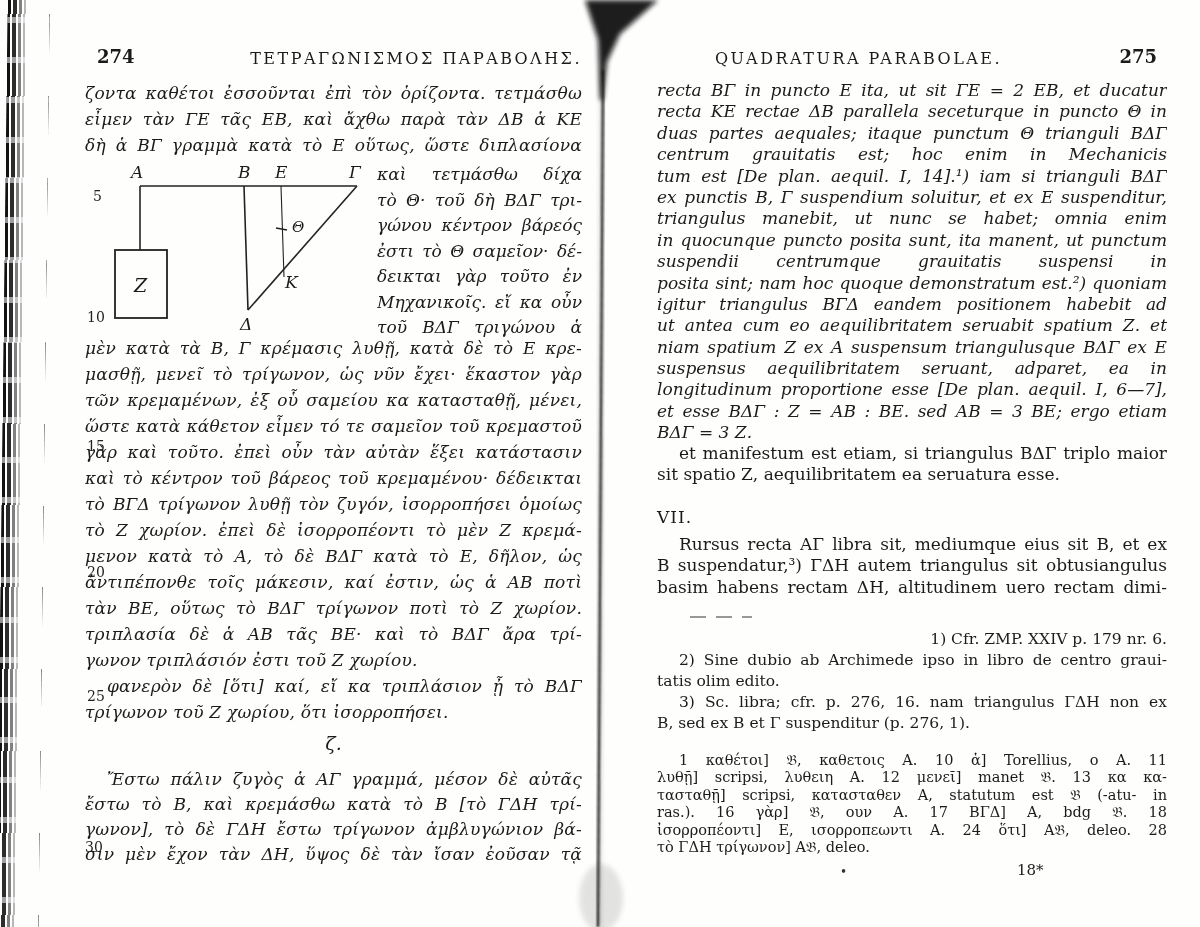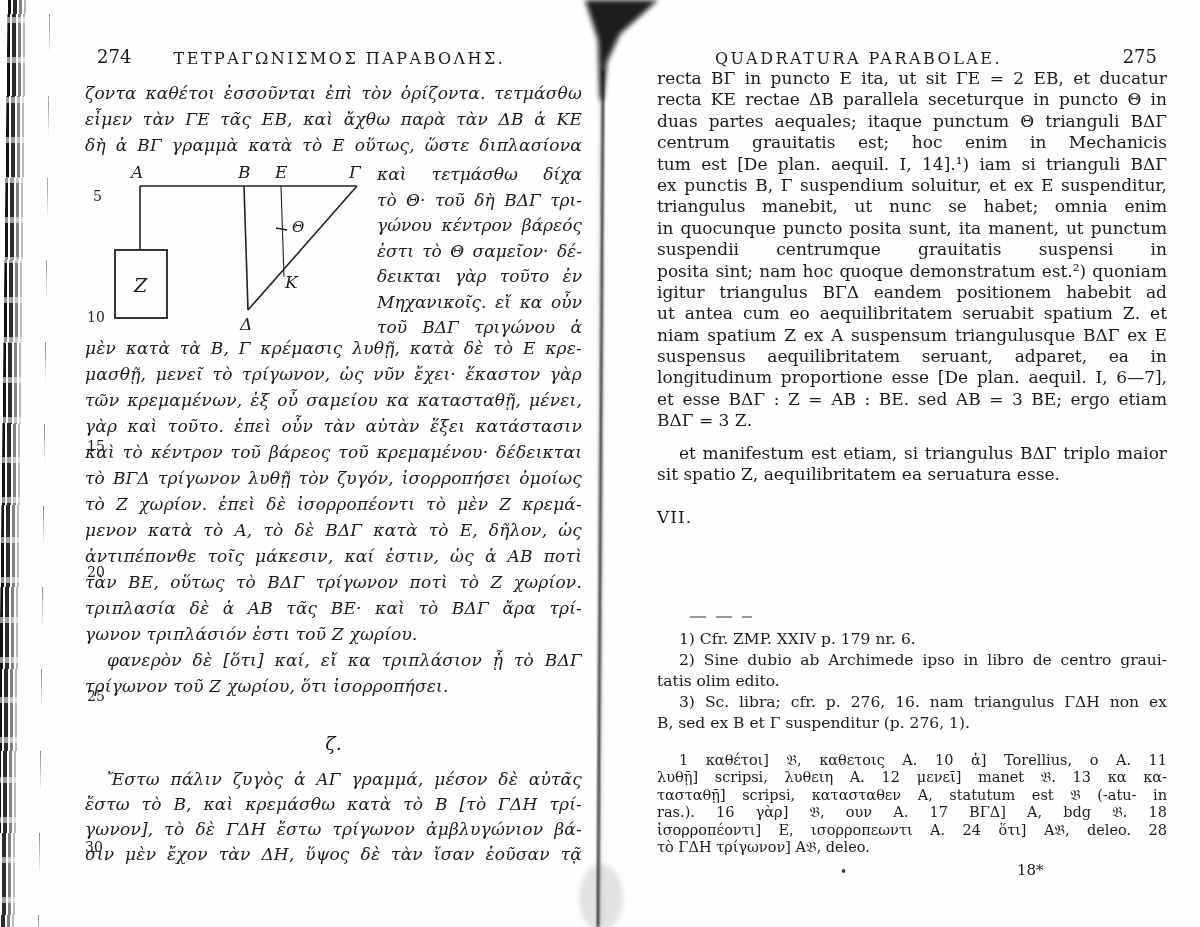--- a/index.html
+++ b/index.html
@@ -27,22 +27,22 @@
   .gkwrap>div{height:25.5px;overflow:hidden;}
   .gkb>div{height:25px;overflow:hidden;}
   .lt{font:17px/21.4px "DejaVu Serif",serif;}
   .lt>div{height:21.4px;overflow:hidden;}
   .fn{font:15.5px/21px "DejaVu Serif",serif;}
   .fn>div{height:21px;overflow:hidden;}
   .ap{font:14.5px/17.4px "DejaVu Serif",serif;}
   .ap>div{height:17.4px;overflow:hidden;}
   .j{text-align:justify;text-align-last:justify;}
   .last{text-align-last:left;}
-  .ind{text-indent:22px;}
-  .hdr-num{position:absolute;font-size:18px;}
+  .ind{text-indent:22px;text-align:right;}
+  .hdr-num{position:absolute;font-size:18px;font-weight:bold;}
   .hdr-title{position:absolute;font-size:16px;letter-spacing:2.5px;white-space:nowrap;}
   .h-zeta{position:absolute;font:italic 19px/26px "DejaVu Serif",serif;text-align:center;left:0;right:0;}
   .h-vii{position:absolute;font:17px/22px "DejaVu Serif",serif;text-align:left;letter-spacing:1px;}
   .mnum{position:absolute;font:14px/16px "DejaVu Serif",serif;color:#222;}
   .sep-dash{position:absolute;height:2px;opacity:.55;
     background:repeating-linear-gradient(90deg,#444 0 16px,transparent 16px 26px);}
   .sig{position:absolute;font:15px/16px "DejaVu Serif",serif;}
   .pgdot{position:absolute;font:12px/12px "DejaVu Serif",serif;color:#333;}
   .fig{position:absolute;}
   .fig text{font:italic 17px "DejaVu Serif",serif;fill:#1b1b1b;}
@@ -66,21 +66,21 @@
     </defs>
     <polygon points="585,0 658,0 620,34 607,62 603,100 600,100 598,40" fill="#0a0a0a" opacity="0.93" filter="url(#b1)"></polygon>
     <path d="M603,70 C601,260 602,560 598,927" stroke="#000" stroke-width="6" fill="none" opacity="0.14" filter="url(#b1)"></path>
     <path d="M603,70 C601,260 602,560 598,927" stroke="#141414" stroke-width="2.1" fill="none" filter="url(#b2)"></path>
     <ellipse cx="601" cy="898" rx="22" ry="34" fill="#222" opacity="0.12" filter="url(#b1)"></ellipse>
   </svg>
 
   <div class="pg pg-left">
 
     <div class="hdr-num" style="left:12px;top:2px;">274</div>
-    <div class="hdr-title" style="left:12px;right:0;top:5px;text-align:center;">ΤΕΤΡΑΓΩΝΙΣΜΟΣ ΠΑΡΑΒΟΛΗΣ.</div>
+    <div class="hdr-title" style="left:12px;right:0;top:5px;text-align:right;">ΤΕΤΡΑΓΩΝΙΣΜΟΣ ΠΑΡΑΒΟΛΗΣ.</div>
 
     <div class="mnum" style="left:8px;top:144px;">5</div>
     <div class="mnum" style="left:2px;top:265px;">10</div>
     <div class="mnum" style="left:2px;top:394px;">15</div>
     <div class="mnum" style="left:2px;top:520px;">20</div>
     <div class="mnum" style="left:2px;top:644px;">25</div>
     <div class="mnum" style="left:0px;top:795px;">30</div>
 
     <div class="blk gk" style="top:36px;">
       <div class="j">ζοντα καθέτοι ἐσσοῦνται ἐπὶ τὸν ὁρίζοντα. τετμάσθω</div>
@@ -116,20 +116,21 @@
         <div class="j">δεικται γὰρ τοῦτο ἐν τοῖς</div>
         <div class="j">Μηχανικοῖς. εἴ κα οὖν</div>
         <div class="j">τοῦ ΒΔΓ τριγώνου ἁ</div>
       </div>
     </div>
 
     <div class="blk gk" style="top:291px;">
       <div class="j">μὲν κατὰ τὰ Β, Γ κρέμασις λυθῇ, κατὰ δὲ τὸ Ε κρε-</div>
       <div class="j">μασθῇ, μενεῖ τὸ τρίγωνον, ὡς νῦν ἔχει· ἕκαστον γὰρ</div>
       <div class="j">τῶν κρεμαμένων, ἐξ οὗ σαμείου κα κατασταθῇ, μένει,</div>
+      <div class="j">ὥστε κατὰ κάθετον εἶμεν τό τε σαμεῖον τοῦ κρεμαστοῦ</div>
       <div class="j">γὰρ καὶ τοῦτο. ἐπεὶ οὖν τὰν αὐτὰν ἕξει κατάστασιν</div>
       <div class="j">καὶ τὸ κέντρον τοῦ βάρεος τοῦ κρεμαμένου· δέδεικται</div>
       <div class="j">τὸ ΒΓΔ τρίγωνον λυθῇ τὸν ζυγόν, ἰσορροπήσει ὁμοίως</div>
       <div class="j">τὸ Ζ χωρίον. ἐπεὶ δὲ ἰσορροπέοντι τὸ μὲν Ζ κρεμά-</div>
       <div class="j">μενον κατὰ τὸ Α, τὸ δὲ ΒΔΓ κατὰ τὸ Ε, δῆλον, ὡς</div>
       <div class="j">ἀντιπέπονθε τοῖς μάκεσιν, καί ἐστιν, ὡς ἁ ΑΒ ποτὶ</div>
       <div class="j">τὰν ΒΕ, οὕτως τὸ ΒΔΓ τρίγωνον ποτὶ τὸ Ζ χωρίον.</div>
       <div class="j">τριπλασία δὲ ἁ ΑΒ τᾶς ΒΕ· καὶ τὸ ΒΔΓ ἄρα τρί-</div>
       <div class="j last">γωνον τριπλάσιόν ἐστι τοῦ Ζ χωρίου.</div>
       <div class="j ind">φανερὸν δὲ [ὅτι] καί, εἴ κα τριπλάσιον ᾖ τὸ ΒΔΓ</div>
@@ -144,21 +145,21 @@
       <div class="j">γωνον], τὸ δὲ ΓΔΗ ἔστω τρίγωνον ἀμβλυγώνιον βά-</div>
       <div class="j">σιν μὲν ἔχον τὰν ΔΗ, ὕψος δὲ τὰν ἴσαν ἐοῦσαν τᾷ</div>
     </div>
   </div>
 
   <div class="pg pg-right">
 
     <div class="hdr-title" style="left:58px;width:340px;top:5px;">QUADRATURA PARABOLAE.</div>
     <div class="hdr-num" style="right:10px;top:2px;">275</div>
 
-    <div class="blk lt" style="top:24px;">
+    <div class="blk lt" style="top:36px;font-style:italic;">
       <div class="j">recta ΒΓ in puncto Ε ita, ut sit ΓΕ = 2 ΕΒ, et ducatur</div>
       <div class="j">recta ΚΕ rectae ΔΒ parallela seceturque in puncto Θ in</div>
       <div class="j">duas partes aequales; itaque punctum Θ trianguli ΒΔΓ</div>
       <div class="j">centrum grauitatis est; hoc enim in Mechanicis demonstra-</div>
       <div class="j">tum est [De plan. aequil. I, 14].¹) iam si trianguli ΒΔΓ</div>
       <div class="j">ex punctis Β, Γ suspendium soluitur, et ex Ε suspenditur,</div>
       <div class="j">triangulus manebit, ut nunc se habet; omnia enim suspensa,</div>
       <div class="j">in quocunque puncto posita sunt, ita manent, ut punctum</div>
       <div class="j">suspendii centrumque grauitatis suspensi in perpendiculari</div>
       <div class="j">posita sint; nam hoc quoque demonstratum est.²) quoniam</div>
@@ -171,20 +172,25 @@
       <div class="j last">ΒΔΓ = 3 Ζ.</div>
     </div>
 
     <div class="blk lt" style="top:399px;">
       <div class="j ind">et manifestum est etiam, si triangulus ΒΔΓ triplo maior</div>
       <div class="j last">sit spatio Ζ, aequilibritatem ea seruatura esse.</div>
     </div>
 
     <div class="h-vii" style="left:0;width:456px;top:462px;">VII.</div>
 
+    <div class="blk lt" style="top:490px;">
+      <div class="j ind">Rursus recta ΑΓ libra sit, mediumque eius sit Β, et ex</div>
+      <div class="j">Β suspendatur,³) ΓΔΗ autem triangulus sit obtusiangulus</div>
+      <div class="j">basim habens rectam ΔΗ, altitudinem uero rectam dimi-</div>
+    </div>
 
     <div class="sep-dash" style="left:33px;top:572px;width:62px;"></div>
 
     <div class="blk fn" style="top:585px;">
       <div class="ind">1) Cfr. ZMP. XXIV p. 179 nr. 6.</div>
       <div class="j ind">2) Sine dubio ab Archimede ipso in libro de centro graui-</div>
       <div>tatis olim edito.</div>
       <div class="j ind">3) Sc. libra; cfr. p. 276, 16. nam triangulus ΓΔΗ non ex</div>
       <div>Β, sed ex Β et Γ suspenditur (p. 276, 1).</div>
     </div>

